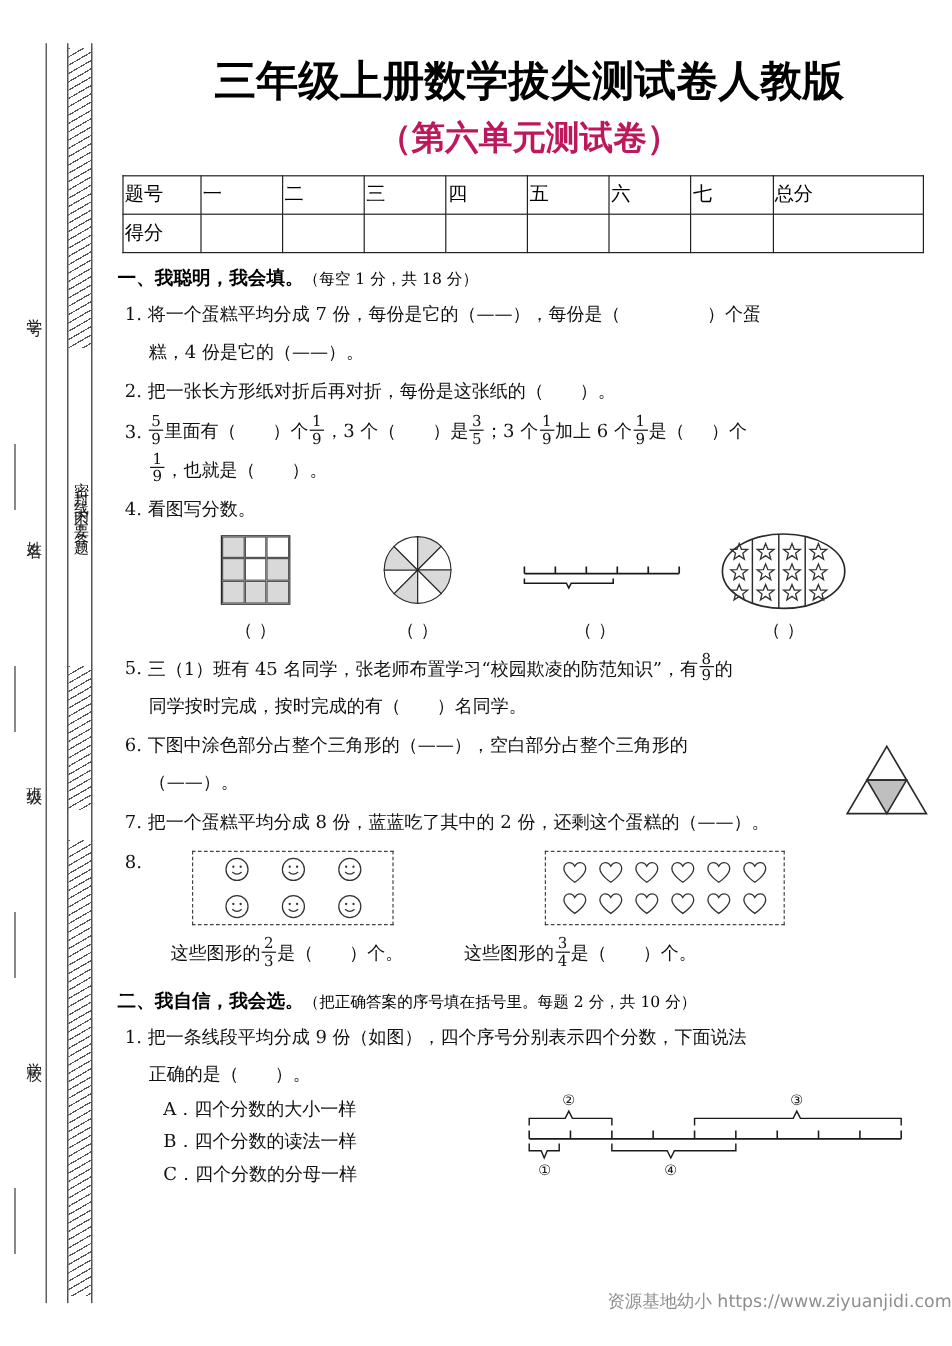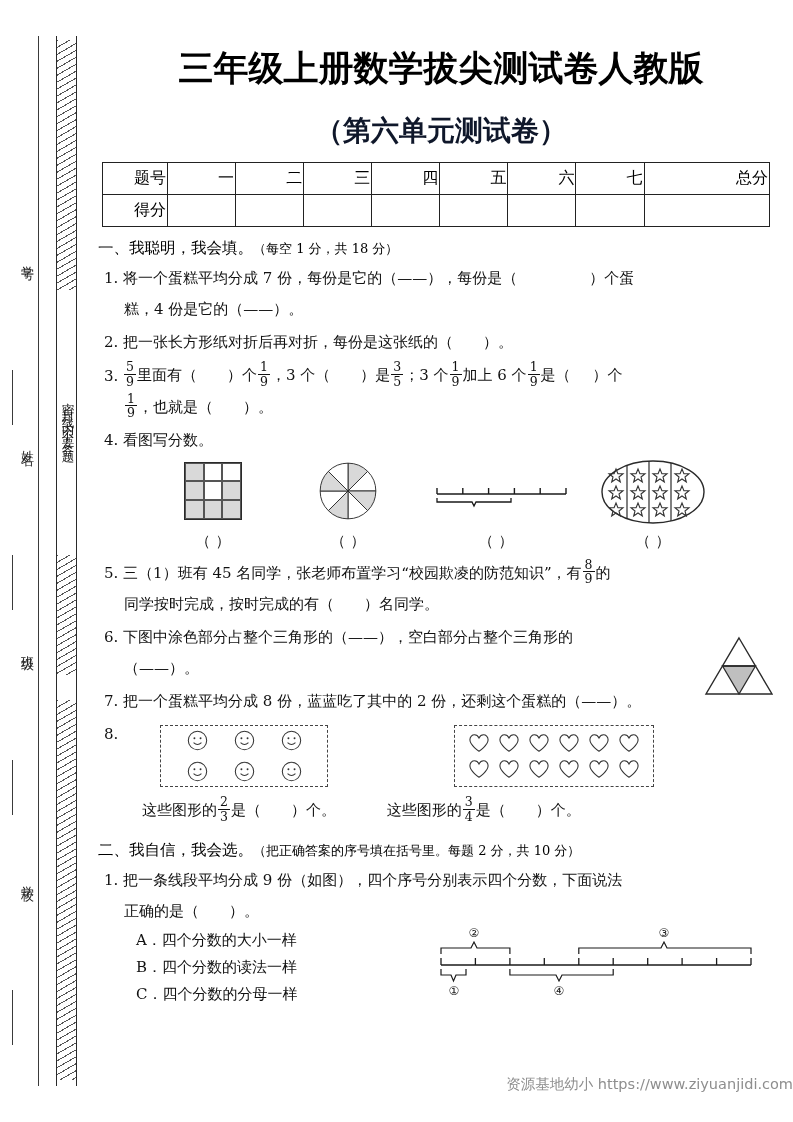--- a/index.html
+++ b/index.html
@@ -39,45 +39,45 @@
   .content{position:absolute;left:96px;top:0;width:690px;height:1090px;}
 
   .title{
     text-align:center;font-size:35px;font-weight:bold;letter-spacing:0px;
     font-family:"DejaVu Sans","Liberation Sans",sans-serif;
     margin-top:48px;line-height:1.15;color:#000;
   }
   .subtitle{
     text-align:center;font-size:28px;font-weight:bold;
     font-family:"DejaVu Sans","Liberation Sans",sans-serif;
-    margin-top:24px;color:#0f172a;
+    margin-top:8px;color:#be185d;
   }
   .meta-line{
     text-align:right;font-size:19px;margin-top:16px;padding-right:10px;
     font-family:"DejaVu Sans","Liberation Sans",sans-serif;color:#000;
   }
   .meta-line .gap{display:inline-block;width:18px;}
 
   
   table.score{
     border-collapse:collapse;width:668px;margin:12px 0 0 6px;
     font-family:"DejaVu Serif","Liberation Serif",serif;
   }
   table.score td{
-    border:1px solid #222;height:29px;text-align:right;
+    border:1px solid #222;height:29px;text-align:left;
     font-size:16px;color:#000;
   }
   table.score td.hd{width:62px;}
 
   
   .sec-head{
     font-size:15.5px;margin:11px 0 4px 2px;color:#000;
     font-family:"DejaVu Sans","Liberation Sans",sans-serif;
   }
-  .sec-head b{font-weight:normal;}
+  .sec-head b{font-weight:bold;}
   .sec-head .note{
     font-size:13px;font-weight:normal;
     font-family:"DejaVu Serif","Liberation Serif",serif;
   }
 
   
   .q{font-size:15px;line-height:31px;margin:2px 0 0 8px;color:#111;}
   .q .num{display:inline-block;}
   .qbody{margin-left:20px;}
   .wide-blank{display:inline-block;width:72px;}

